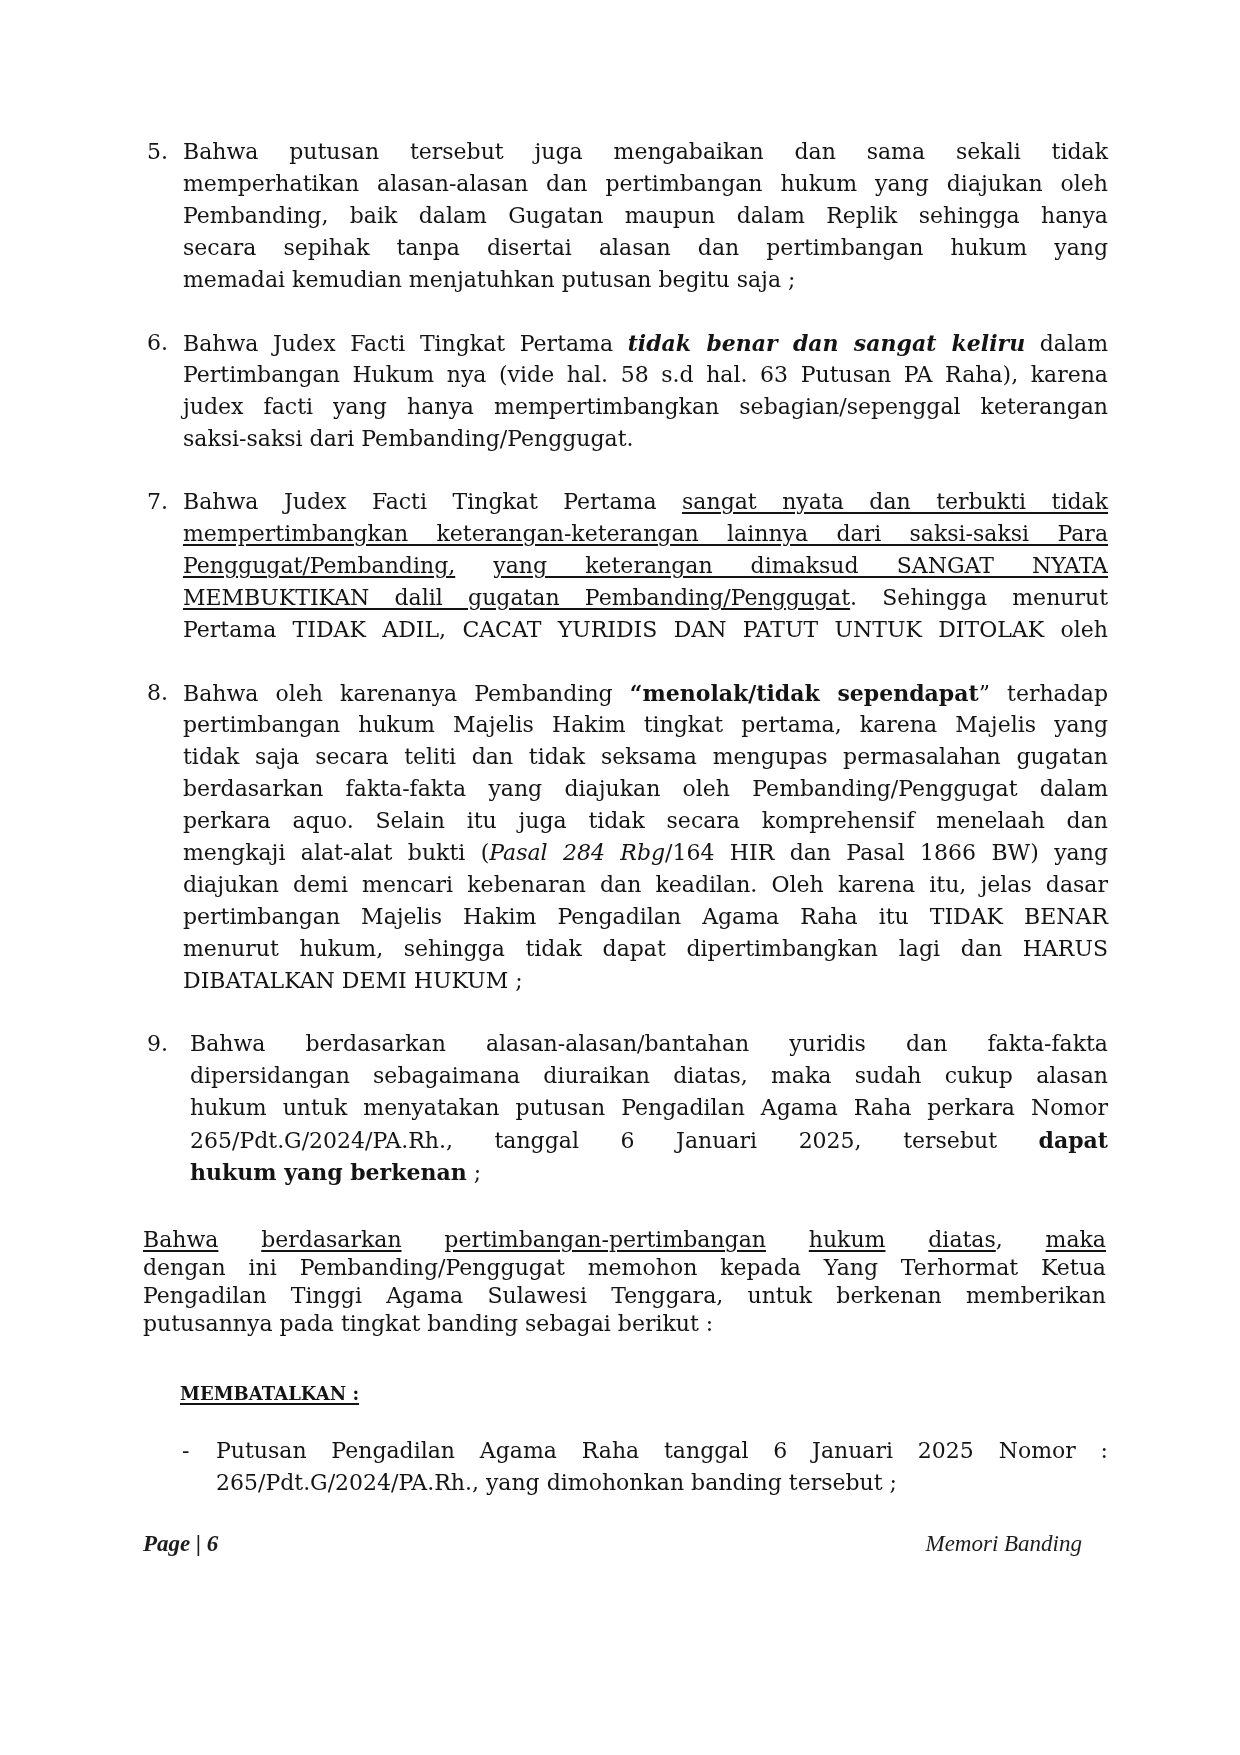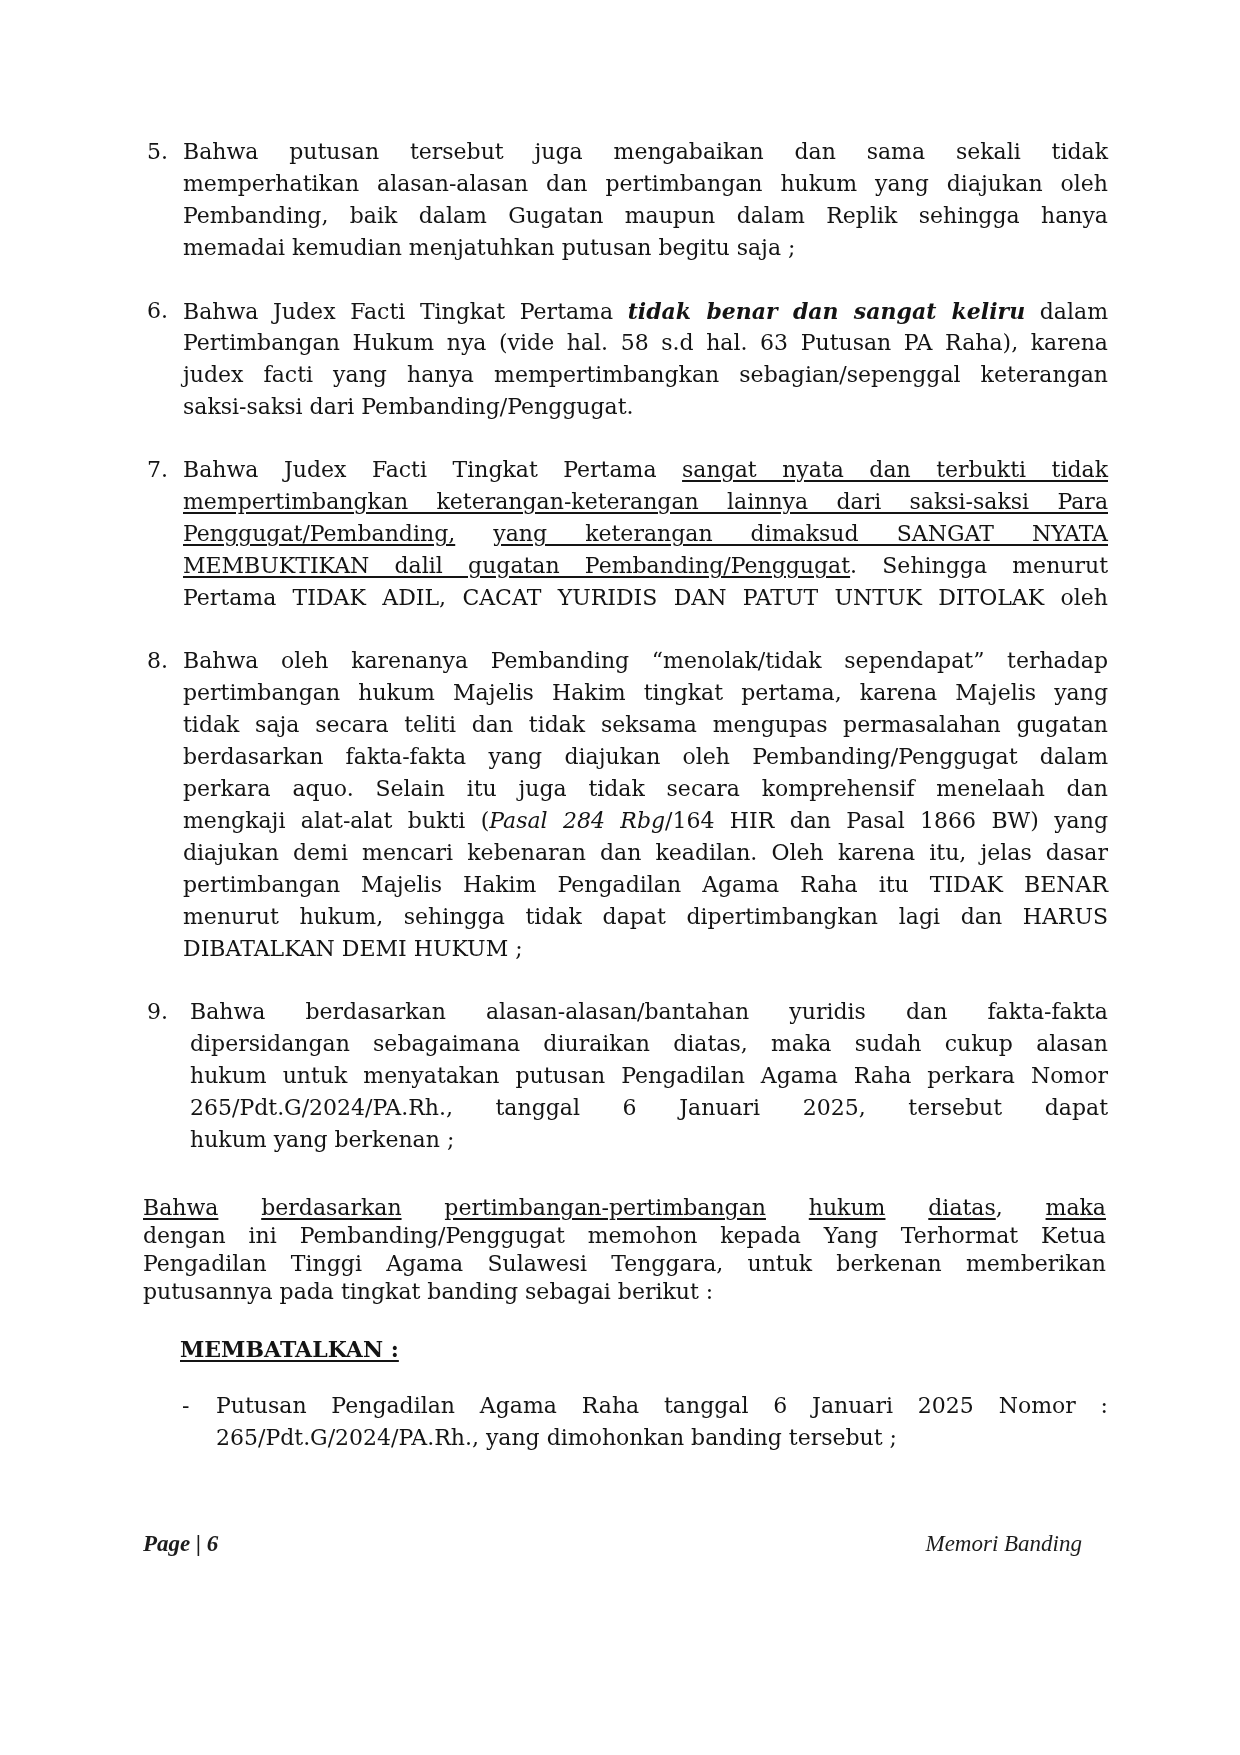--- a/index.html
+++ b/index.html
@@ -32,44 +32,44 @@
     .item:nth-child(5) .num { flex-basis: 43px; width: 43px; }
     .item .body { flex: 1 1 auto; min-width: 0; }
 
     .line {
       text-align: justify;
       text-align-last: justify;
       height: 32px;
     }
     .line.last { text-align-last: left; }
 
-    .seg.bold { font-weight: normal; margin-top: 46px; }
+    .seg.bold { font-weight: bold; margin-top: 46px; }
     .seg.italic { font-style: italic; }
     .seg.bold-italic { font-weight: bold; font-style: italic; }
     .seg.underline {
       text-decoration: underline;
       text-decoration-thickness: 1.5px;
       text-underline-offset: 3px;
     }
 
     
     .conclusion {
       margin-top: 38px;
       margin-right: 2px;
       font-size: 22px;
       line-height: 28px;
       font-weight: normal;
     }
     .conclusion .line { height: 28px; }
 
     
     .section-heading {
-      margin-top: 27px;
+      margin-top: 40px;
       margin-left: 37px;
-      font-size: 22px;
+      font-size: 18px;
       line-height: 32px;
       font-weight: bold;
       text-decoration: underline;
       text-decoration-thickness: 1.5px;
       text-underline-offset: 3px;
       display: inline-block;
     }
 
     
     .petitions { margin-top: 25px; margin-left: 39px; }
@@ -103,20 +103,21 @@
 
 <div class="page">
   <div class="content">
     <div class="items" id="items">
         <div class="item">
           <span class="num">5.</span>
           <div class="body">
             <div class="line"><span class="seg">Bahwa putusan tersebut juga mengabaikan dan sama sekali tidak</span></div>
             <div class="line"><span class="seg">memperhatikan alasan-alasan dan pertimbangan hukum yang diajukan oleh</span></div>
             <div class="line"><span class="seg">Pembanding, baik dalam Gugatan maupun dalam Replik sehingga hanya</span></div>
+            <div class="line"><span class="seg">secara sepihak tanpa disertai alasan dan pertimbangan hukum yang</span></div>
             <div class="line last"><span class="seg">memadai kemudian menjatuhkan putusan begitu saja ;</span></div>
           </div>
         </div>
         <div class="item">
           <span class="num">6.</span>
           <div class="body">
             <div class="line"><span class="seg">Bahwa Judex Facti Tingkat Pertama </span><span class="seg bold-italic">tidak benar dan sangat keliru</span><span class="seg"> dalam</span></div>
             <div class="line"><span class="seg">Pertimbangan Hukum nya (vide hal. 58 s.d hal. 63 Putusan PA Raha), karena</span></div>
             <div class="line"><span class="seg">judex facti yang hanya mempertimbangkan sebagian/sepenggal keterangan</span></div>
             <div class="line last"><span class="seg">saksi-saksi dari Pembanding/Penggugat.</span></div>

